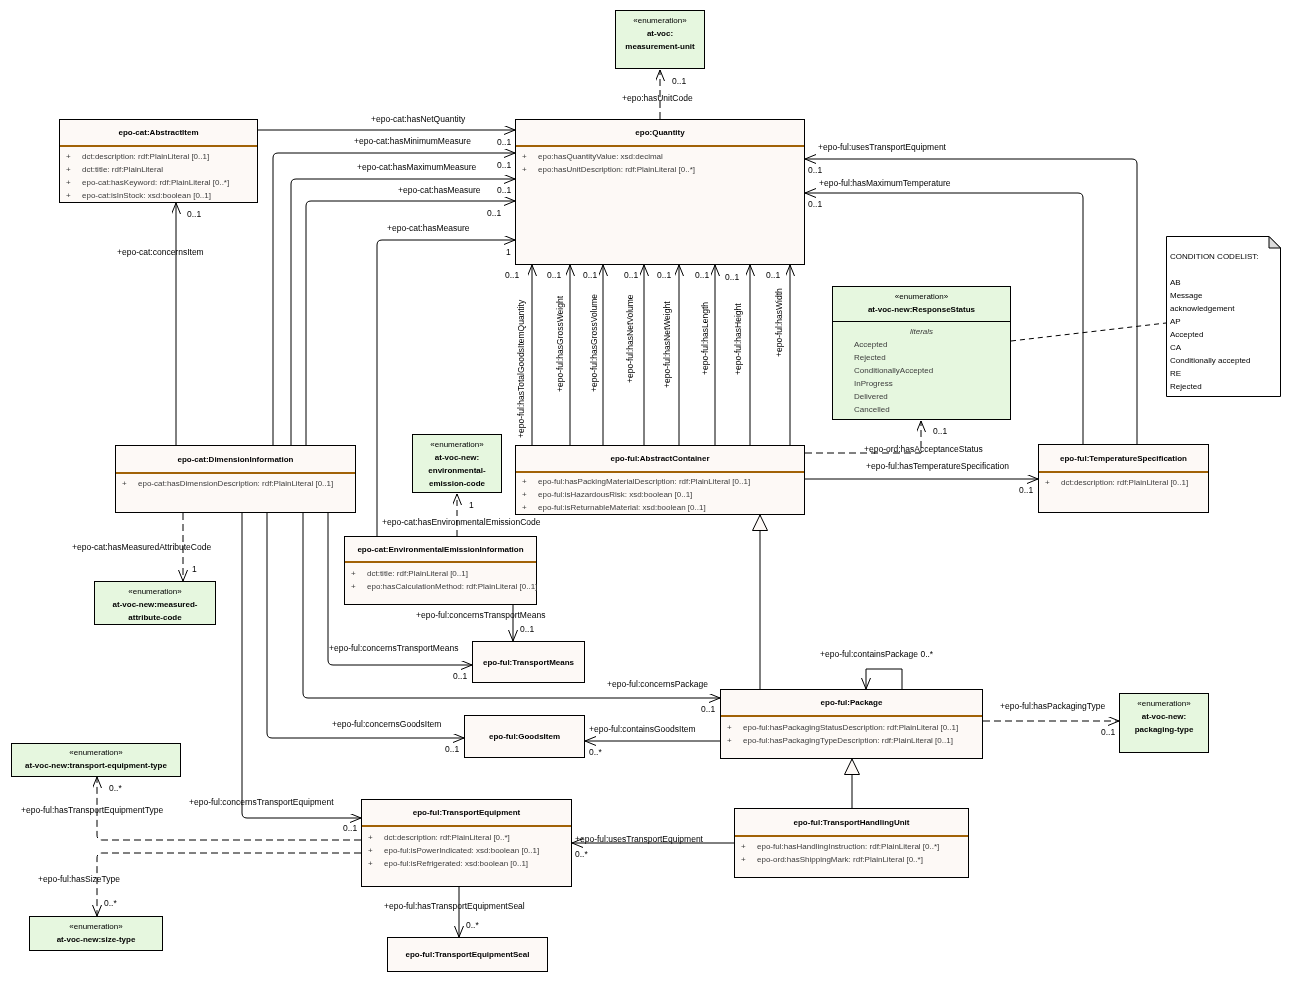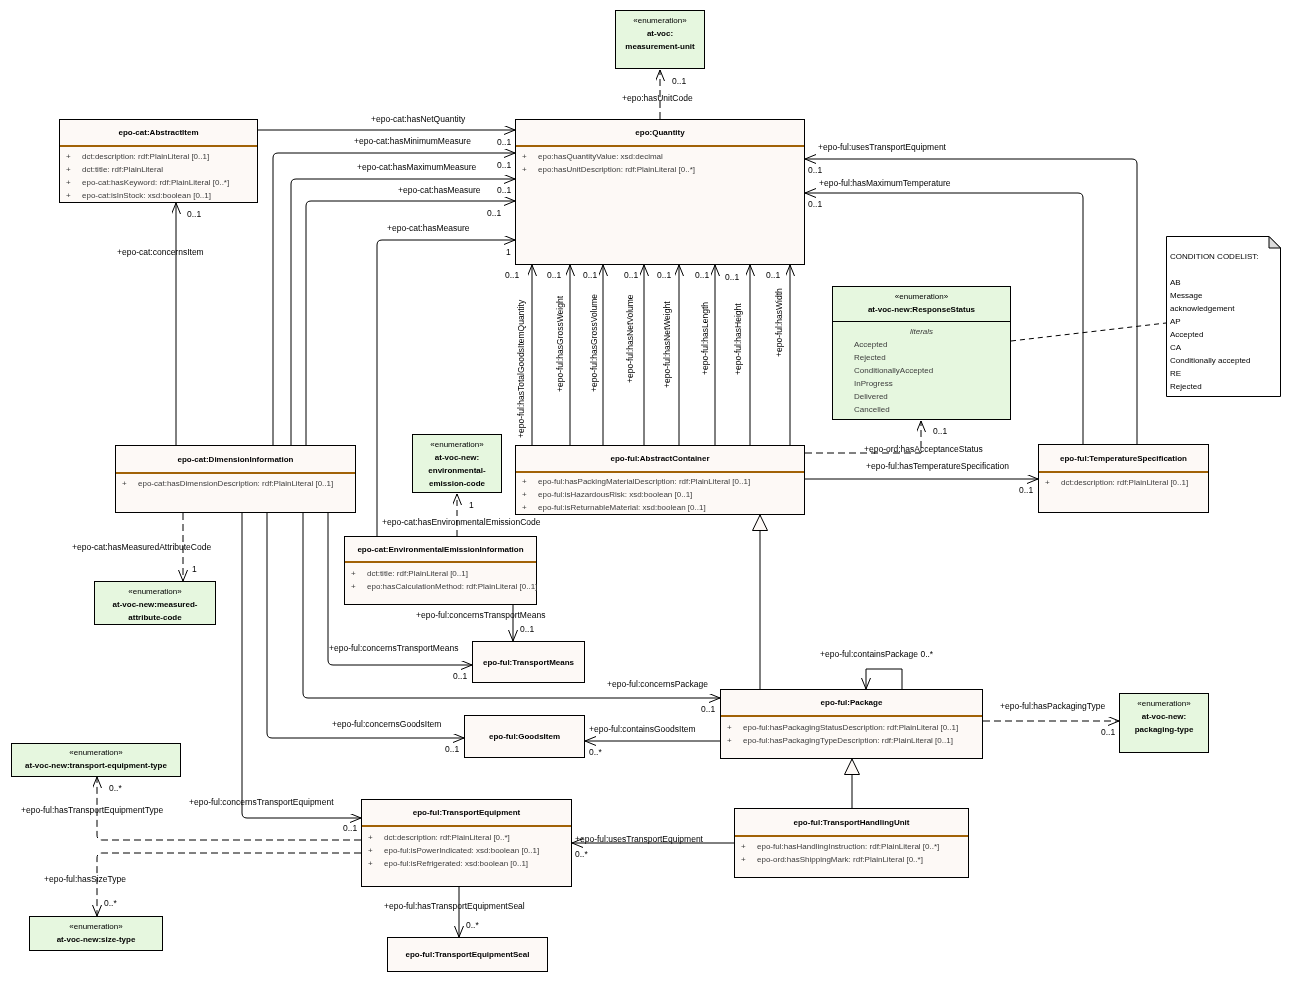--- a/index.html
+++ b/index.html
@@ -391,16 +391,16 @@
 
   <div class="lbl" style="left:575px;top:826px;margin-top:8px;">+epo-ful:usesTransportEquipment</div>
   <div class="lbl" style="left:575px;top:849px;">0..*</div>
 
   <div class="lbl" style="left:384px;top:901px;">+epo-ful:hasTransportEquipmentSeal</div>
   <div class="lbl" style="left:466px;top:920px;">0..*</div>
 
   <div class="lbl" style="left:21px;top:805px;">+epo-ful:hasTransportEquipmentType</div>
   <div class="lbl" style="left:109px;top:783px;">0..*</div>
 
-  <div class="lbl" style="left:44px;top:874px;text-align:right;">+epo-ful:hasSizeType</div>
+  <div class="lbl" style="left:38px;top:874px;text-align:right;">+epo-ful:hasSizeType</div>
   <div class="lbl" style="left:104px;top:898px;">0..*</div>
 
 </div>
 
 </body></html>

